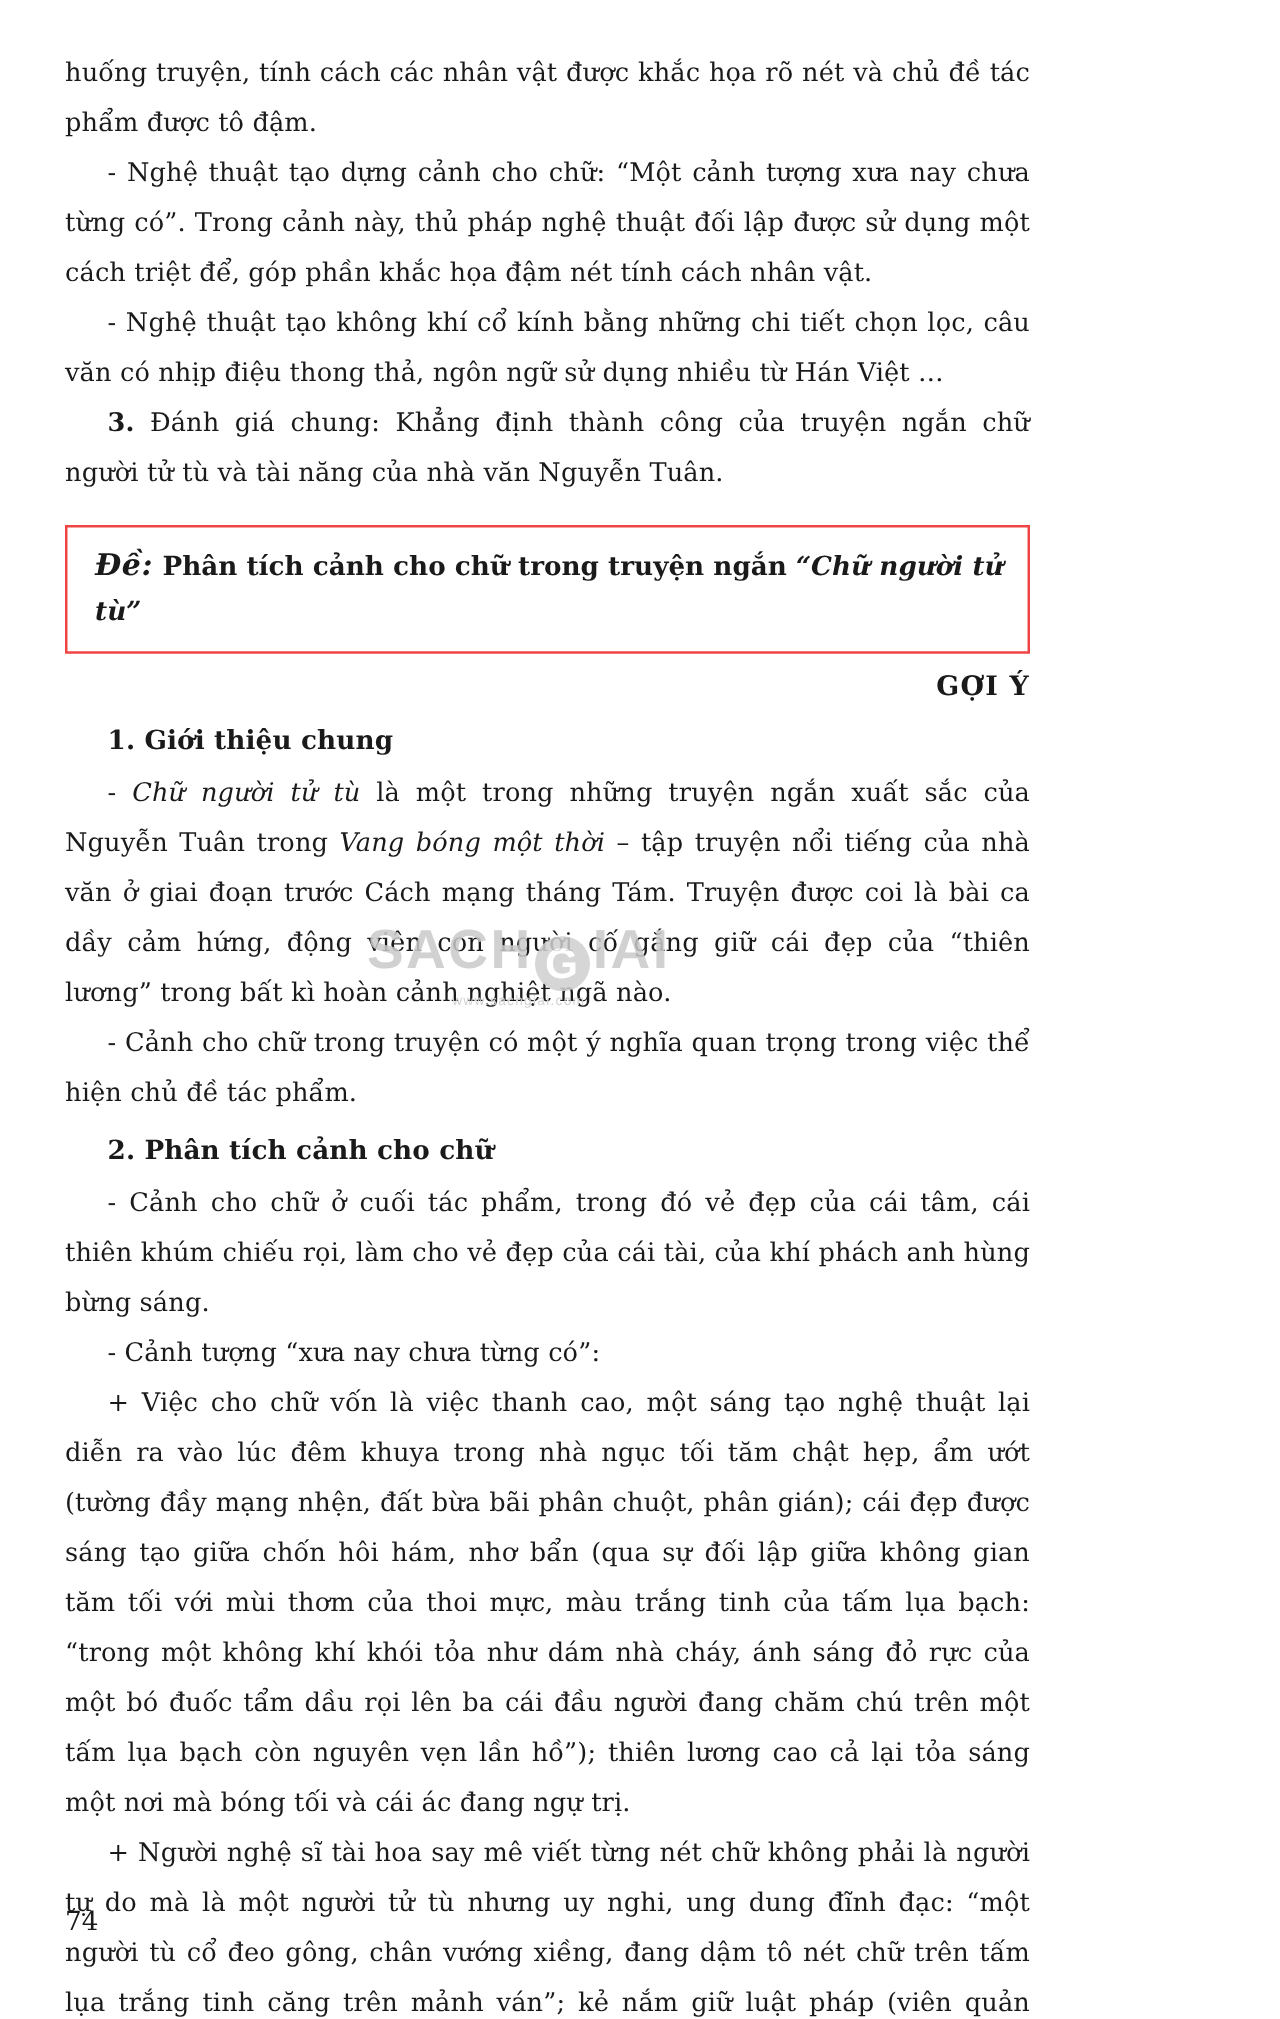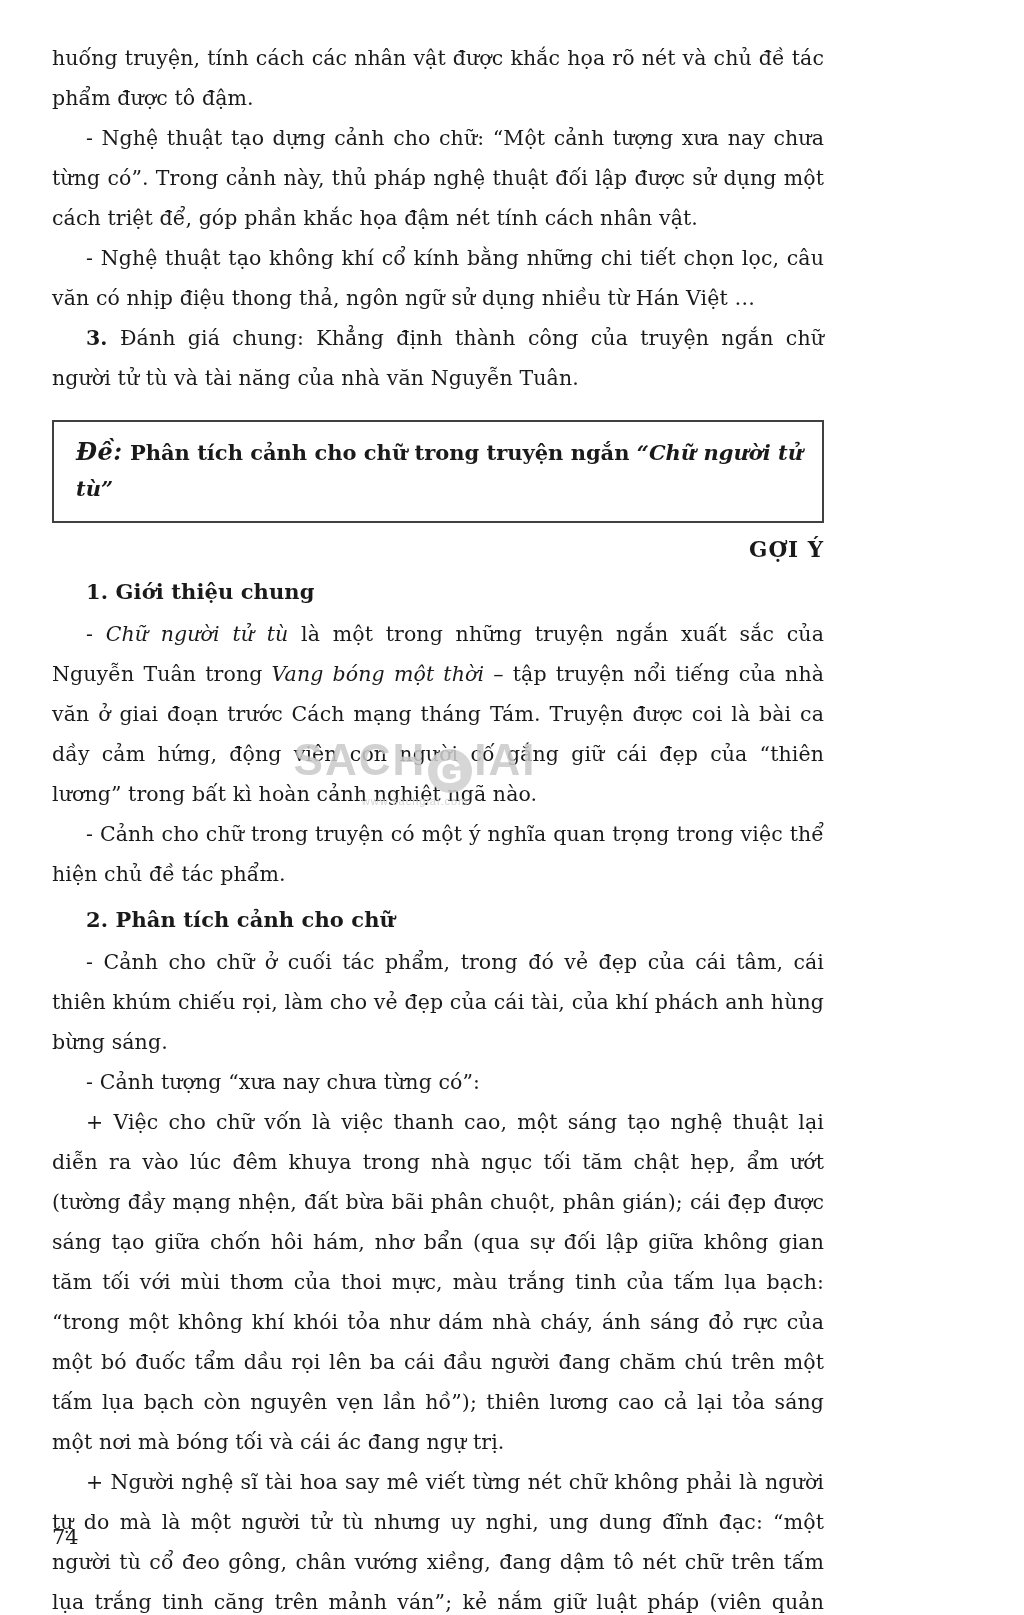--- a/index.html
+++ b/index.html
@@ -43,21 +43,21 @@
     font-style: italic;
   }
   .bold-italic {
     font-weight: bold;
     font-style: italic;
   }
   
   .prompt-box {
     margin-top: 22px;
     margin-bottom: 14px;
-    border: 2px solid #404040;
+    border: 2px solid #ef4444;
     padding: 12px 18px 14px 22px;
     box-sizing: border-box;
   }
   .prompt-box .line {
     font-size: 21px;
     line-height: 36px;
     font-weight: bold;
   }
   .prompt-label {
     font-family: "DejaVu Serif", serif;

